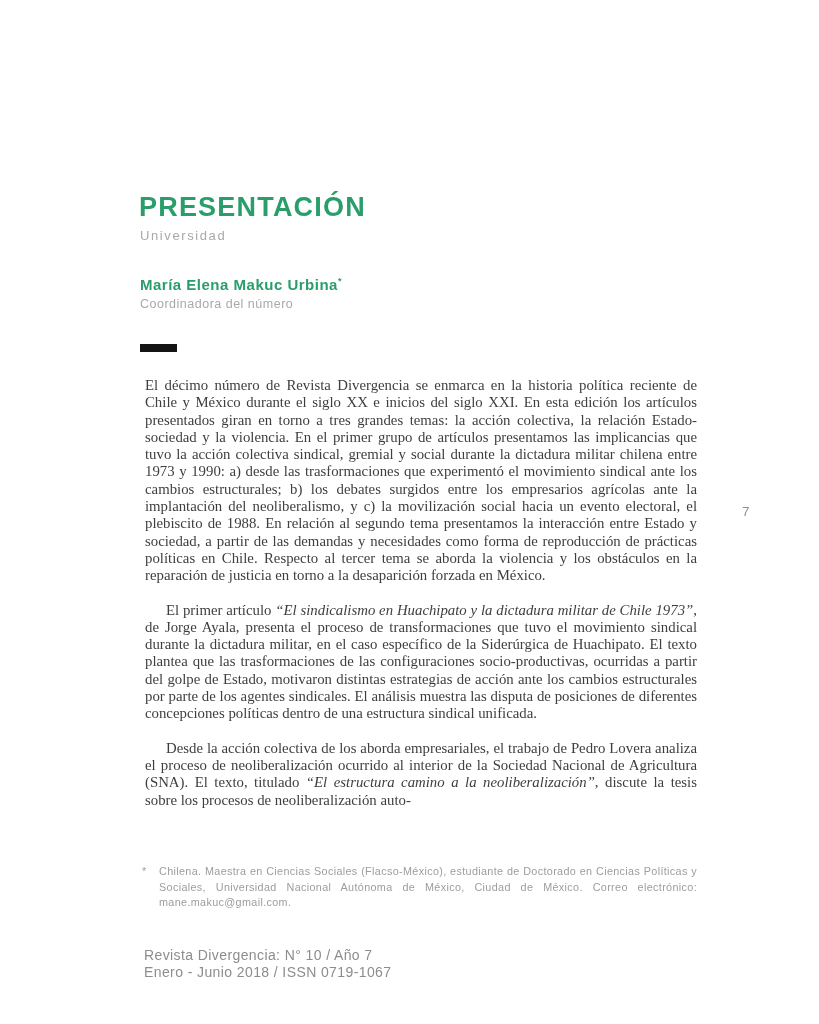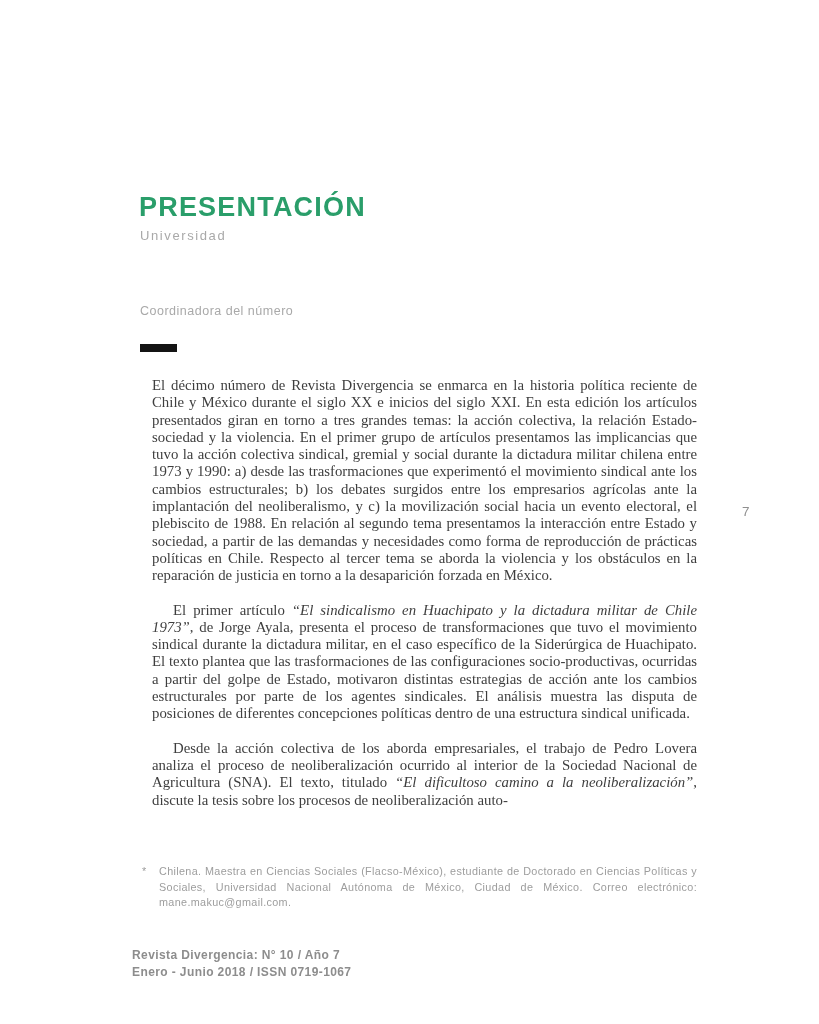--- a/index.html
+++ b/index.html
@@ -37,21 +37,21 @@
     font-size: 15px;
     font-weight: 700;
     letter-spacing: 0.5px;
     color: var(--accent, #2a9e6a);
   }
   .author sup {
     font-size: 9px;
     vertical-align: super;
   }
   .role {
-    left: 140px; top: 304px;
+    left: 140px; top: 297px;
     font-size: 12.5px;
     letter-spacing: 0.5px;
     color: var(--muted, #a9a9a9);
   }
   .marker {
     left: 140px; top: 344px;
     width: 37px; height: 8px;
     background: #141414;
   }
   .body-text {
@@ -59,21 +59,21 @@
     width: 557px;
     font-family: "Liberation Serif", "DejaVu Serif", serif;
     font-size: 14.8px;
     line-height: 17.3px;
     color: var(--body, #3e3e3e);
     text-align: justify;
     hyphens: auto;
     -webkit-hyphens: auto;
   }
   .body-text p {
-    margin: 0 0 17px 12px;
+    margin: 0 0 17px 5px;
   }
   .body-text p.indent {
     text-indent: 21px;
   }
   .body-text em {
   }
   .pagenum {
     left: 742px; top: 504px;
     font-size: 13.5px;
     color: #8f8f8f;
@@ -89,46 +89,46 @@
     padding-left: 19px;
     box-sizing: border-box;
   }
   .footnote .mark {
     position: absolute;
     left: 2px; top: 0;
     font-size: 10.8px;
     color: #9d9d9d;
   }
   .footer {
-    left: 132px; top: 947px;
-    font-size: 12px;
+    left: 144px; top: 947px;
+    font-size: 14px;
     line-height: 16.5px;
     letter-spacing: 0.4px;
     color: #8d8d8d;
-    font-weight: bold;
   }
 </style>
 </head>
 <body>
 
 <div id="page">
 
   <div class="abs title">PRESENTACIÓN</div>
 
   <div class="abs subtitle">Universidad</div>
 
+  <div class="abs author"><span>María Elena Makuc Urbina</span><sup>*</sup></div>
 
   <div class="abs role">Coordinadora del número</div>
 
   <div class="abs marker"></div>
 
   <div class="abs body-text">
       <p><span>El décimo número de Revista Divergencia se enmarca en la historia política reciente de Chile y México durante el siglo XX e inicios del siglo XXI.  En esta edición los artículos presentados giran en torno a tres grandes temas: la acción colectiva, la relación Estado-sociedad y la violencia. En el primer grupo de artículos presentamos las implicancias que tuvo la acción colectiva sindical, gremial y social durante la dictadura militar chilena entre 1973 y 1990: a) desde las trasformaciones que experimentó el movimiento sindical ante los cambios estructurales; b) los debates surgidos entre los empresarios agrícolas ante la implantación del neoliberalismo, y c) la movilización social hacia un evento electoral, el plebiscito de 1988. En relación al segundo tema presentamos la interacción entre Estado y sociedad, a partir de las demandas y necesidades como forma de reproducción de prácticas políticas en Chile. Respecto al tercer tema se aborda la violencia y los obstáculos en la reparación de justicia en torno a la desaparición forzada en México.</span></p>
       <p class="indent"><span>El primer artículo </span><em>“El sindicalismo en Huachipato y la dictadura militar de Chile 1973”</em><span>, de Jorge Ayala, presenta el proceso de transformaciones que tuvo el movimiento sindical durante la dictadura militar, en el caso específico de la Siderúrgica de Huachipato. El texto plantea que las trasformaciones de las configuraciones socio-productivas, ocurridas a partir del golpe de Estado, motivaron distintas estrategias de acción ante los cambios estructurales por parte de los agentes sindicales. El análisis muestra las disputa de posiciones de diferentes concepciones políticas dentro de una estructura sindical unificada.</span></p>
-      <p class="indent"><span>Desde la acción colectiva de los aborda empresariales, el trabajo de Pedro Lovera analiza el proceso de neoliberalización ocurrido al interior de la Sociedad Nacional de Agricultura (SNA). El texto, titulado </span><em>“El dificultoso camino a la neoliberalización”</em><span>, discute la tesis sobre los procesos de neoliberalización auto-</span></p>
+      <p class="indent"><span>Desde la acción colectiva de los aborda empresariales, el trabajo de Pedro Lovera analiza el proceso de neoliberalización ocurrido al interior de la Sociedad Nacional de Agricultura (SNA). El texto, titulado </span><em>“El estructura camino a la neoliberalización”</em><span>, discute la tesis sobre los procesos de neoliberalización auto-</span></p>
     </div>
 
   <div class="abs pagenum">7</div>
 
   <div class="abs footnote">
     <span class="mark">*</span>
     <span>Chilena. Maestra en Ciencias Sociales (Flacso-México), estudiante de Doctorado en Ciencias Políticas y Sociales, Universidad Nacional Autónoma de México, Ciudad de México. Correo electrónico: mane.makuc@gmail.com.</span>
   </div>
 
   <div class="abs footer">

